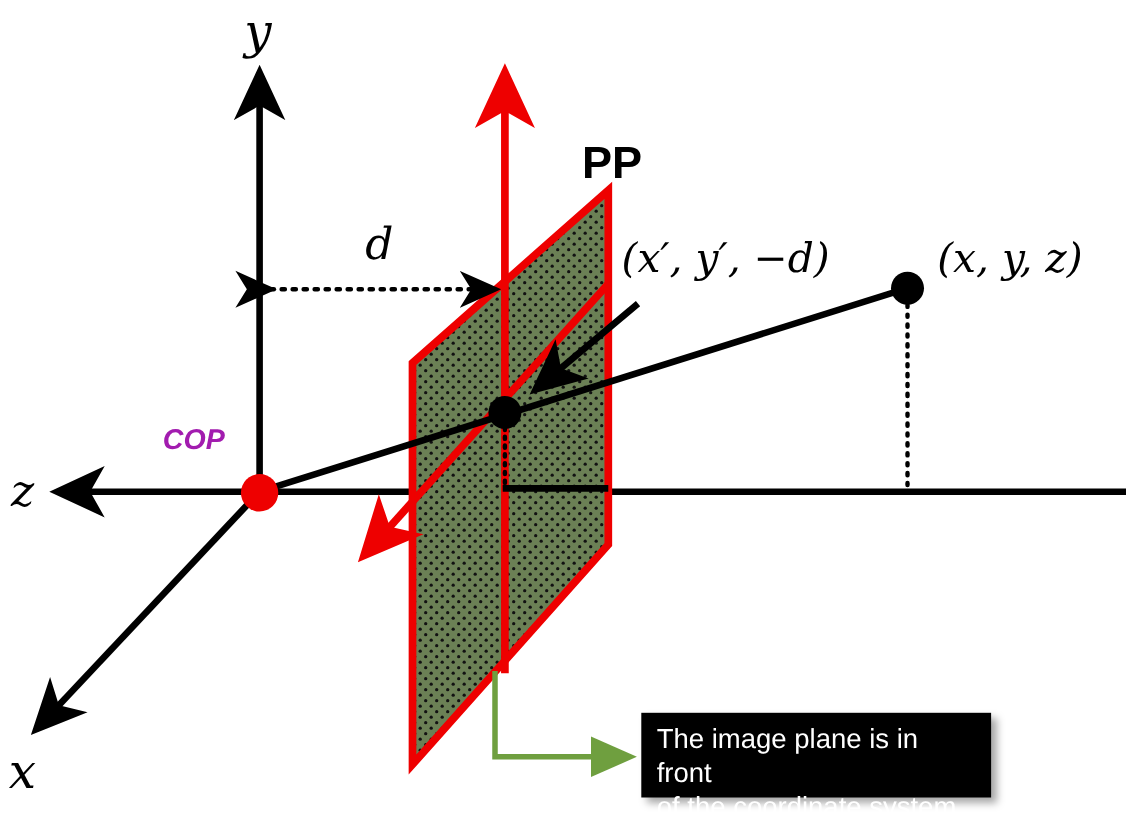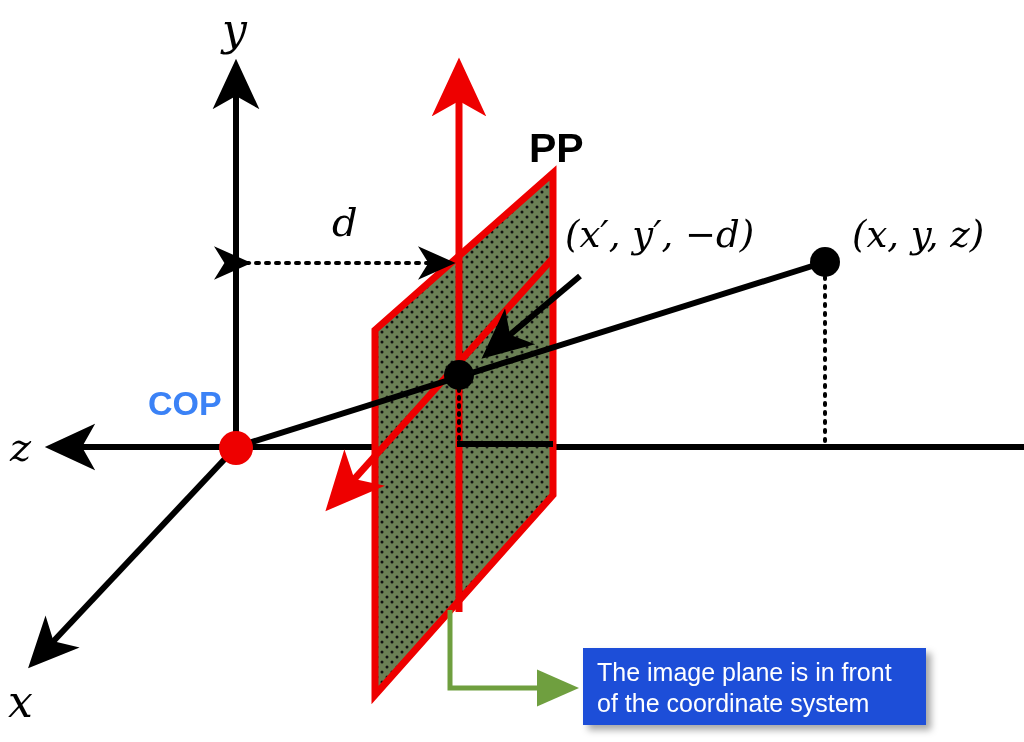--- a/index.html
+++ b/index.html
@@ -36,31 +36,31 @@
   }
   .lbl-sans {
     font-family: "Liberation Sans", sans-serif;
     font-weight: 600;
   }
   #label-y  { left: 222px; top: 8px;   font-size: 44px; }
   #label-x  { left: 8px;   top: 680px; font-size: 44px; }
   #label-z  { left: 10px;  top: 427px; font-size: 40px; }
   #label-d  { left: 332px; top: 202px; font-size: 40px; }
   #label-pp { left: 529px; top: 128px; font-size: 41px; color: #000000; }
-  #label-cop{ left: 148px; top: 386px; font-size: 34px; color: #3b82f6; }
+  #label-cop{ left: 148px; top: 386px; font-size: 26px; color: #a21caf; font-style: italic; }
   #label-proj { left: 565px; top: 216px; font-size: 37px; }
   #label-world{ left: 852px; top: 216px; font-size: 37px; }
 
   #callout-box {
     position: absolute;
     left: 583px;
     top: 648px;
-    width: 343px;
+    width: 318px;
     height: 77px;
-    background: #1d4ed8;
+    background: #000000;
     box-shadow: 5px 5px 7px rgba(0,0,0,0.35);
     box-sizing: border-box;
     padding: 9px 14px 0 14px;
   }
   #callout-box .calltext {
     color: #ffffff;
     font-family: "Liberation Sans", sans-serif;
     font-size: 25px;
     line-height: 31px;
     display: block;

